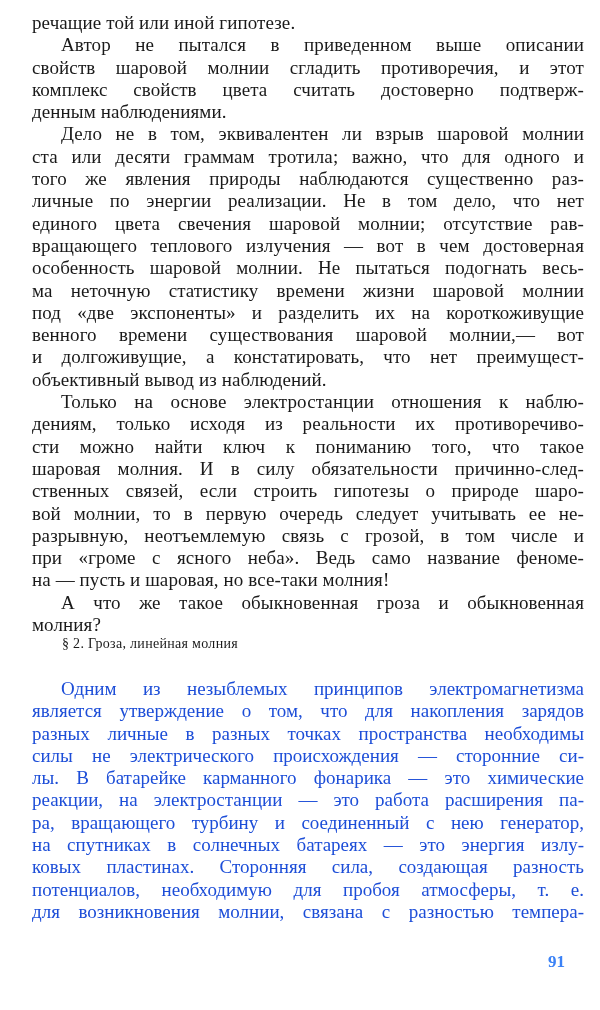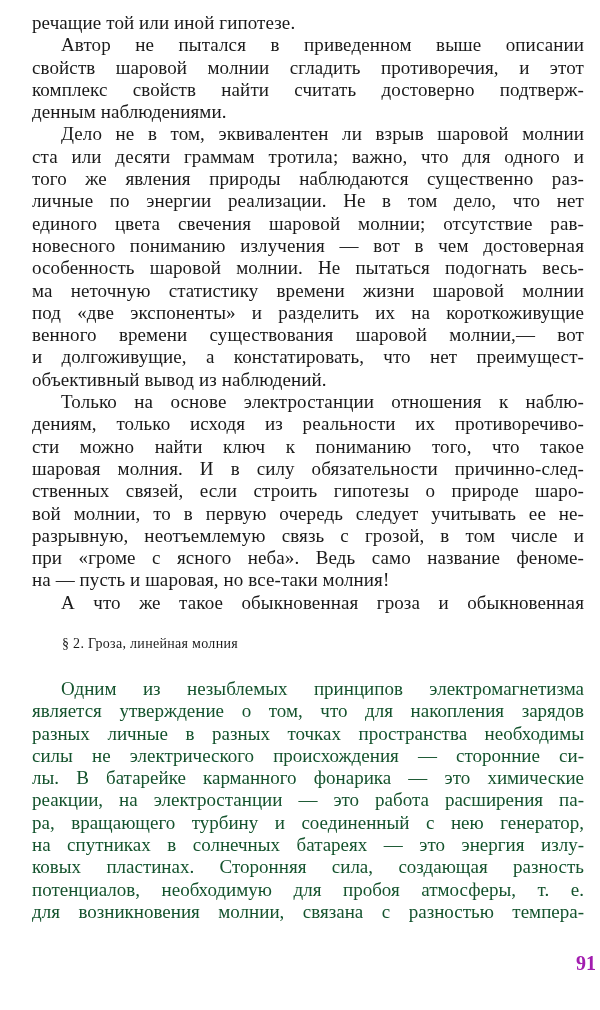--- a/index.html
+++ b/index.html
@@ -13,58 +13,59 @@
     .line { display: block; white-space: nowrap; text-align: justify; text-align-last: justify; height: 22.3px; }
     .line.last { text-align-last: left; }
     .indent { padding-left: 29px; }
     .heading {
       position: absolute; left: 62px; top: 636px;
       font-family: "Liberation Serif", "DejaVu Serif", serif;
       font-weight: normal; font-size: 14px; color: #1a1a1a; letter-spacing: 0.3px;
     }
     .section2 { position: absolute; left: 32px; top: 678px; width: 552px;
       font-family: "Liberation Serif", "DejaVu Serif", serif;
-      font-size: 19px; line-height: 22.3px; color: #14532d; }
+      font-size: 19px; line-height: 22.3px; color: #1d4ed8; }
     .pagenum {
       position: absolute; left: 548px; top: 952px;
       font-family: "Liberation Serif", "DejaVu Serif", serif;
-      font-weight: bold; font-size: 20px; color: #a21caf; margin-left: 28px;
+      font-weight: bold; font-size: 17px; color: #3b82f6;
     }
   </style>
 </head>
 <body>
 
 <div class="page">
   <span class="line last">речащие той или иной гипотезе.</span>
   <span class="line indent">Автор не пытался в приведенном выше описании</span>
   <span class="line">свойств шаровой молнии сгладить противоречия, и этот</span>
-  <span class="line">комплекс свойств найти считать достоверно подтверж-</span>
+  <span class="line">комплекс свойств цвета считать достоверно подтверж-</span>
   <span class="line last">денным наблюдениями.</span>
   <span class="line indent">Дело не в том, эквивалентен ли взрыв шаровой молнии</span>
   <span class="line">ста или десяти граммам тротила; важно, что для одного и</span>
   <span class="line">того же явления природы наблюдаются существенно раз-</span>
   <span class="line">личные по энергии реализации. Не в том дело, что нет</span>
   <span class="line">единого цвета свечения шаровой молнии; отсутствие рав-</span>
-  <span class="line">новесного пониманию излучения — вот в чем достоверная</span>
+  <span class="line">вращающего теплового излучения — вот в чем достоверная</span>
   <span class="line">особенность шаровой молнии. Не пытаться подогнать весь-</span>
   <span class="line">ма неточную статистику времени жизни шаровой молнии</span>
   <span class="line">под «две экспоненты» и разделить их на короткоживущие</span>
   <span class="line">венного времени существования шаровой молнии,— вот</span>
   <span class="line">и долгоживущие, а констатировать, что нет преимущест-</span>
   <span class="line last">объективный вывод из наблюдений.</span>
   <span class="line indent">Только на основе электростанции отношения к наблю-</span>
   <span class="line">дениям, только исходя из реальности их противоречиво-</span>
   <span class="line">сти можно найти ключ к пониманию того, что такое</span>
   <span class="line">шаровая молния. И в силу обязательности причинно-след-</span>
   <span class="line">ственных связей, если строить гипотезы о природе шаро-</span>
   <span class="line">вой молнии, то в первую очередь следует учитывать ее не-</span>
   <span class="line">разрывную, неотъемлемую связь с грозой, в том числе и</span>
   <span class="line">при «громе с ясного неба». Ведь само название феноме-</span>
   <span class="line last">на — пусть и шаровая, но все-таки молния!</span>
   <span class="line indent">А что же такое обыкновенная гроза и обыкновенная</span>
+  <span class="line last">молния?</span>
 </div>
 
 <div class="heading">§ 2. Гроза, линейная молния</div>
 
 <div class="section2">
   <span class="line indent">Одним из незыблемых принципов электромагнетизма</span>
   <span class="line">является утверждение о том, что для накопления зарядов</span>
   <span class="line">разных личные в разных точках пространства необходимы</span>
   <span class="line">силы не электрического происхождения — сторонние си-</span>
   <span class="line">лы. В батарейке карманного фонарика — это химические</span>

